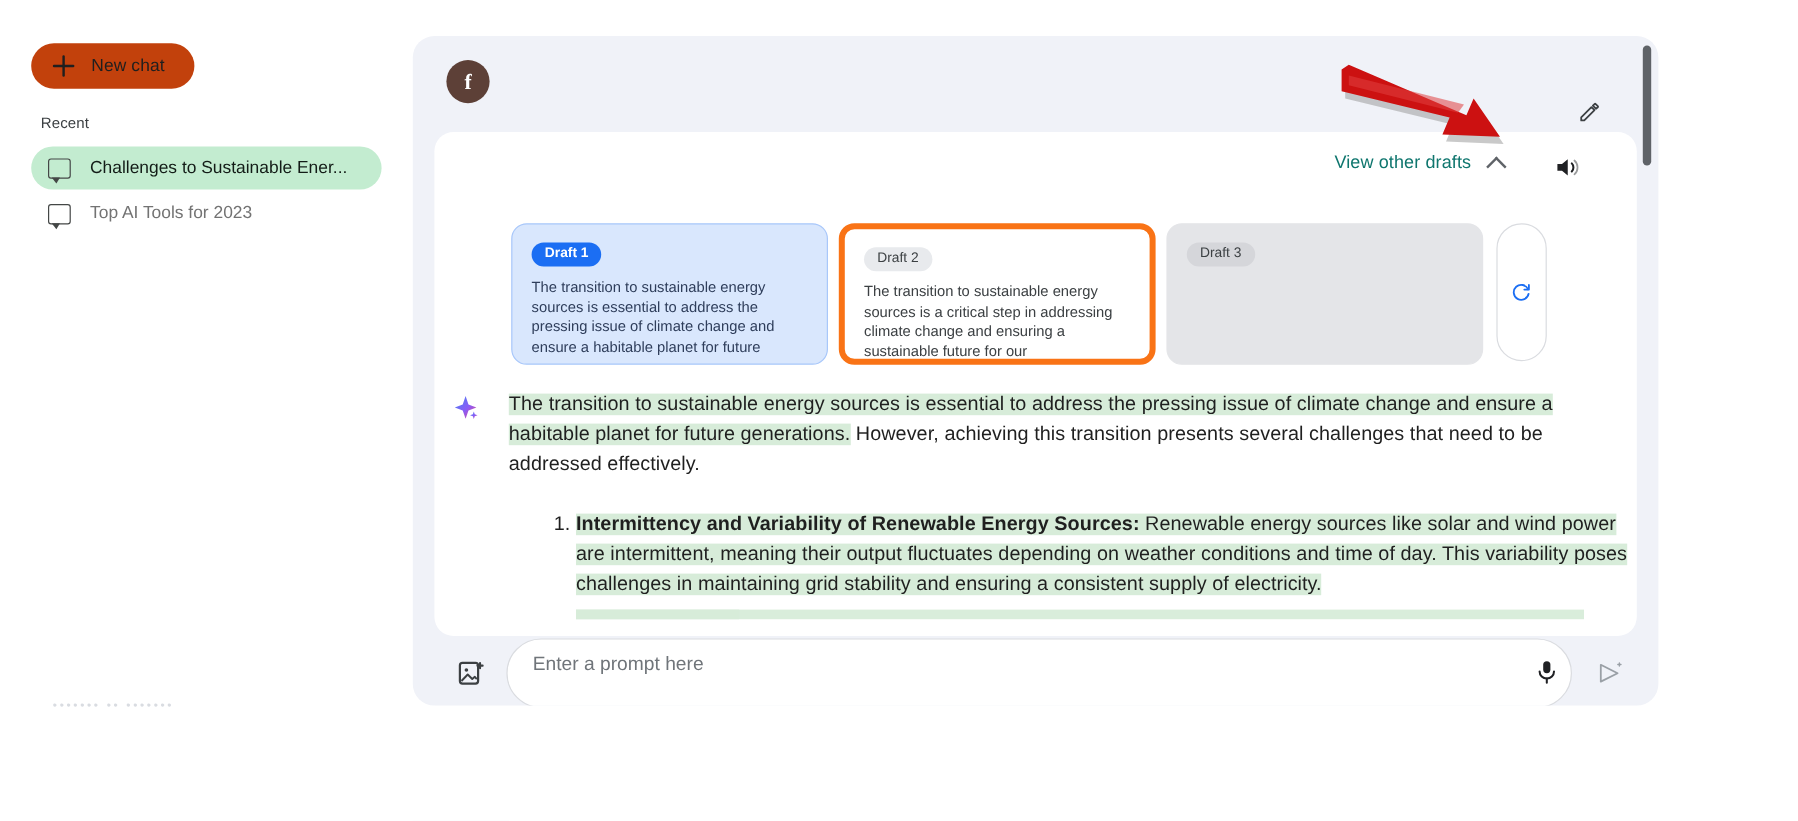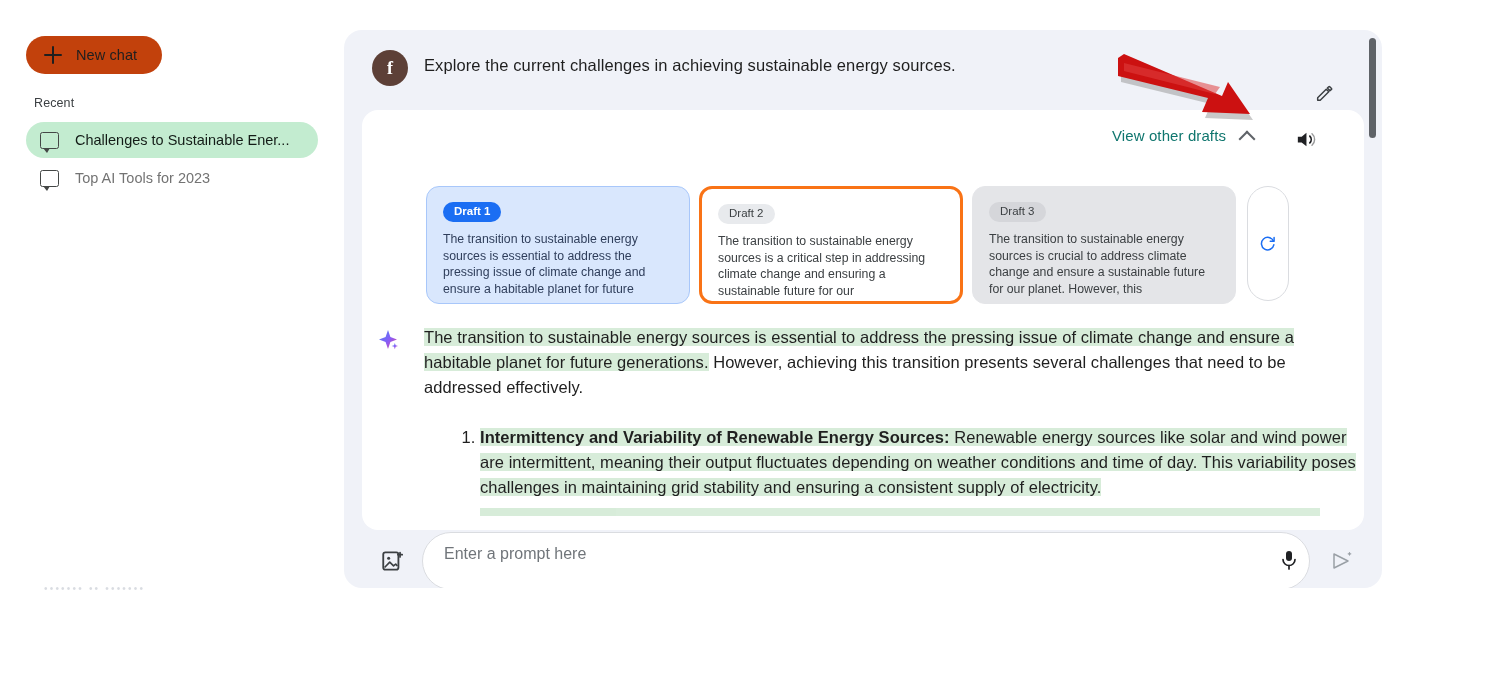--- a/index.html
+++ b/index.html
@@ -125,21 +125,21 @@
   .drafts-row{
     position:absolute;left:64px;top:76px;
     display:flex;align-items:flex-start;
   }
   .draft{
     width:264px;height:118px;border-radius:13px;
     box-sizing:border-box;padding:14px 16px 0 16px;
     margin-right:9px;overflow:hidden;cursor:pointer;position:relative;
   }
   .draft.sel{background:#d9e7fd;border:1px solid #a8c7fa;}
-  .draft.unsel{background:#ffffff;border:3px solid #f97316;}
+  .draft.unsel{background:#ffffff;border:5px solid #f97316;}
   .draft.gray{background:#e4e5e8;border:1px solid #e4e5e8;}
   .draft-badge{
     display:inline-block;border-radius:11px;padding:3px 11px;
     font-size:11.5px;line-height:1.2;margin-bottom:9px;
   }
   .draft.sel .draft-badge{background:#1b6ef3;color:#ffffff;font-weight:bold;}
   .draft.unsel .draft-badge{background:#e8eaed;color:#3c4043;}
   .draft.gray .draft-badge{background:#d5d6da;color:#3c4043;}
   .draft-body{
     font-size:12.3px;line-height:16.8px;color:#3c4043;
@@ -236,21 +236,20 @@
     <span class="chat-label">Top AI Tools for 2023</span>
   </div>
 
   <div class="footer-note">••••••• ••  •••••••</div>
 </div>
 
 <div id="panel">
 
   <div class="prompt-row">
     <div class="avatar">f</div>
-    <div class="prompt-text">Explore the current challenges in achieving sustainable energy sources.</div>
     <div class="edit-btn">
       <svg width="22" height="22" viewBox="0 0 24 24">
         <path d="M4 17.2V20h2.8L16.1 10.7l-2.8-2.8L4 17.2zM19.1 8.1c.3-.3.3-.8 0-1.1l-1.9-1.9c-.3-.3-.8-.3-1.1 0l-1.5 1.5 2.8 2.8 1.7-1.3z" fill="none" stroke="#3c4043" stroke-width="1.6" stroke-linejoin="round"></path>
       </svg>
     </div>
   </div>
 
   <div class="answer-card">
 
     <div class="drafts-bar">
@@ -274,21 +273,20 @@
         <div class="draft-body">The transition to sustainable energy sources is essential to address the pressing issue of climate change and ensure a habitable planet for future</div>
       </div>
 
       <div class="draft unsel">
         <span class="draft-badge">Draft 2</span>
         <div class="draft-body">The transition to sustainable energy sources is a critical step in addressing climate change and ensuring a sustainable future for our</div>
       </div>
 
       <div class="draft gray">
         <span class="draft-badge">Draft 3</span>
-        <div class="draft-body">The transition to sustainable energy sources is crucial to address climate change and ensure a sustainable future for our planet. However, this</div>
       </div>
 
       <div class="refresh-btn">
         <svg width="20" height="20" viewBox="0 0 24 24">
           <path d="M18.5 8.5A7.5 7.5 0 1 0 19 13" fill="none" stroke="#1b6ef3" stroke-width="1.8" stroke-linecap="round"></path>
           <path d="M19.3 4.2v4.6h-4.6" fill="none" stroke="#1b6ef3" stroke-width="1.8" stroke-linecap="round" stroke-linejoin="round"></path>
         </svg>
       </div>
     </div>
 

